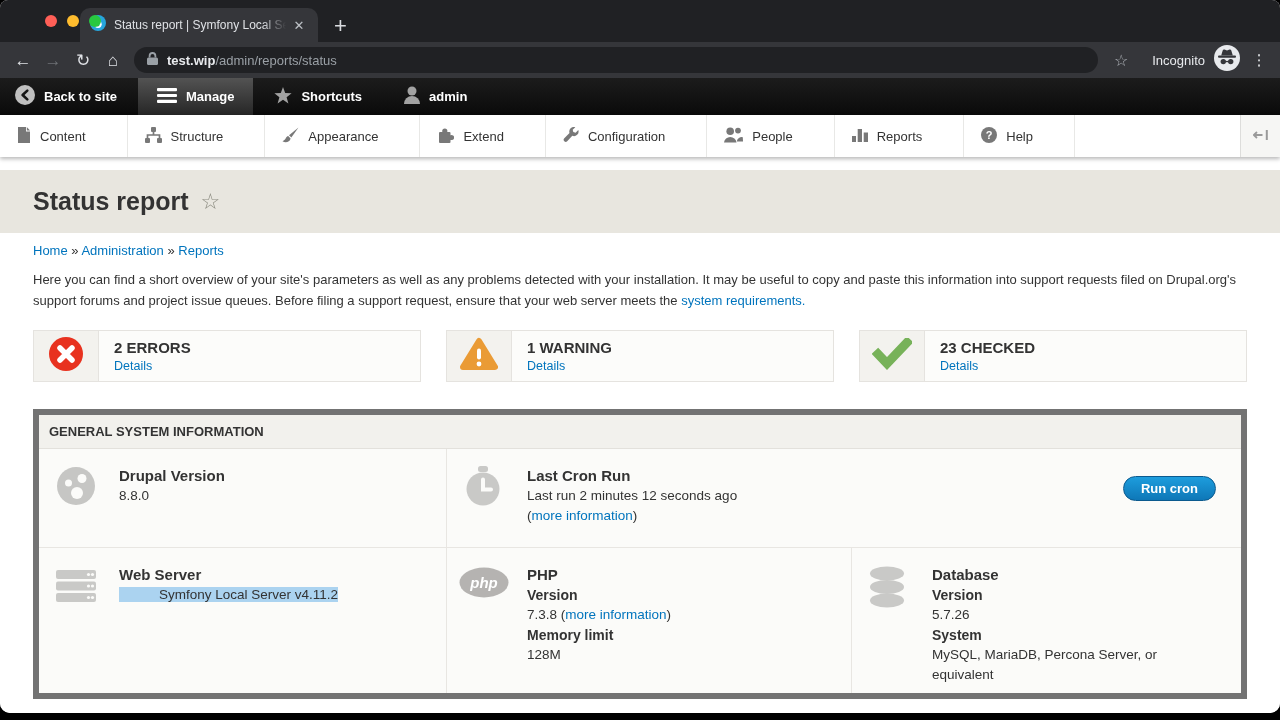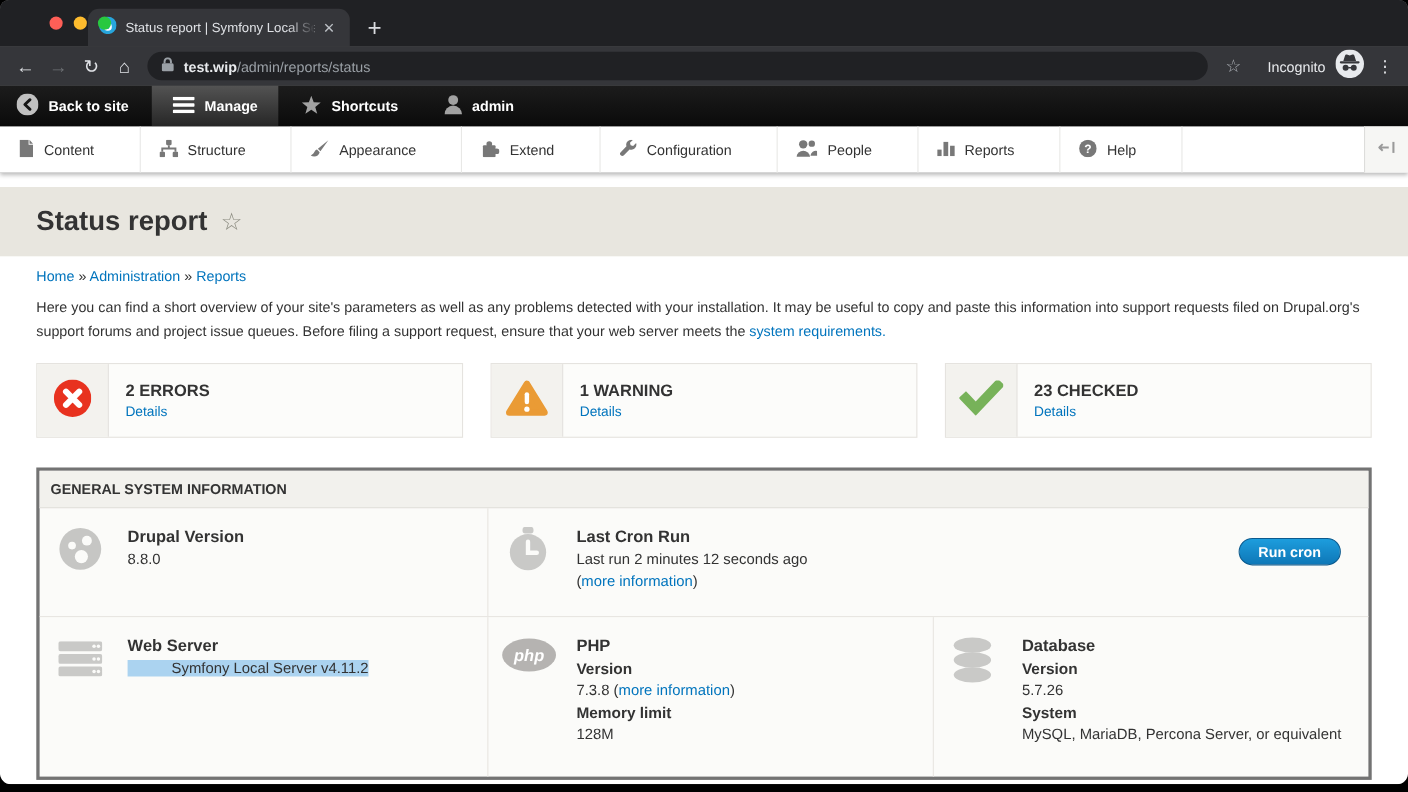--- a/index.html
+++ b/index.html
@@ -1,18 +1,18 @@
 <!DOCTYPE html>
 <html><head>
 <meta charset="utf-8">
 <style>
   * { box-sizing: border-box; }
   body { margin:0; background:#000; font-family:"Liberation Sans", sans-serif; }
   .window { width:1280px; height:713px; border-radius:8px 8px 10px 10px; overflow:hidden;
-            background:#737373; display:flex; flex-direction:column; }
+            background:#e5e5e5; display:flex; flex-direction:column; }
 
   
   .tabstrip { height:42px; background:#202124; position:relative; display:flex; align-items:flex-end; flex:none; }
   .traffic { position:absolute; top:15px; left:45px; display:flex; gap:10px; }
   .traffic span { width:12px; height:12px; border-radius:50%; display:block; }
   .t-red { background:#ff5f57; } .t-yellow { background:#febc2e; } .t-green { background:#28c840; }
   .tab { margin-left:80px; width:238px; height:34px; background:#35363a; border-radius:10px 10px 0 0;
          display:flex; align-items:center; padding:0 10px; }
   .tab-favicon { flex:none; }
   .tab-title { color:#dfe1e5; font-size:12px; white-space:nowrap; overflow:hidden; flex:1;
@@ -56,28 +56,28 @@
   .page-header { margin-top:13px; height:63px; background:#e8e6df; display:flex; align-items:center; padding:0 33px; }
   .page-header h1 { font-size:25px; color:#333; margin:0; font-weight:bold; }
   .fav-star { color:#8d8d82; font-size:22px; margin-left:12px; }
 
   .content { padding:0 33px; }
   .breadcrumb { margin-top:10px; font-size:13px; color:#333; }
   .breadcrumb a, a.blue { color:#0074bd; text-decoration:none; }
   .desc { margin-top:11px; font-size:13px; line-height:21px; color:#333; max-width:1214px; }
 
   .cards { margin-top:19px; display:grid; grid-template-columns:1fr 1fr 1fr; gap:25px; }
-  .card { border:1px solid #e5e3df; background:#fcfcfa; height:68px; display:flex; }
+  .card { border:1px solid #e5e3df; background:#fcfcfa; height:52px; display:flex; }
   .card-icon { width:65px; flex:none; background:#f3f2ee; border-right:1px solid #e5e3df;
                display:flex; align-items:center; justify-content:center; }
   .card-body { display:flex; flex-direction:column; justify-content:center; padding-left:15px; }
   .card-title { font-size:15px; font-weight:bold; color:#333; }
   .card-link { font-size:12.5px; margin-top:3px; }
 
-  .panel { margin-top:27px; border:3px solid #737373; background:#fbfbf9; }
+  .panel { margin-top:27px; border:6px solid #737373; background:#fbfbf9; }
   .panel-header { height:34px; background:#f2f1ed; border-bottom:1px solid #e3e1dc; display:flex;
                   align-items:center; padding:0 10px; font-size:13px; font-weight:bold; color:#333; }
   .panel-row { display:flex; }
   .panel-row.row1 { border-bottom:1px solid #e8e6e2; }
   .cell { position:relative; padding:17px 20px 14px 80px; }
   .cell + .cell { border-left:1px solid #e8e6e2; }
   .row1 .cell { height:98px; }
   .row2 .cell { height:145px; }
   .w1 { width:407px; flex:none; } .w2 { width:405px; flex:none; } .grow { flex:1; }
   .cell-icon { position:absolute; left:17px; top:17px; }

